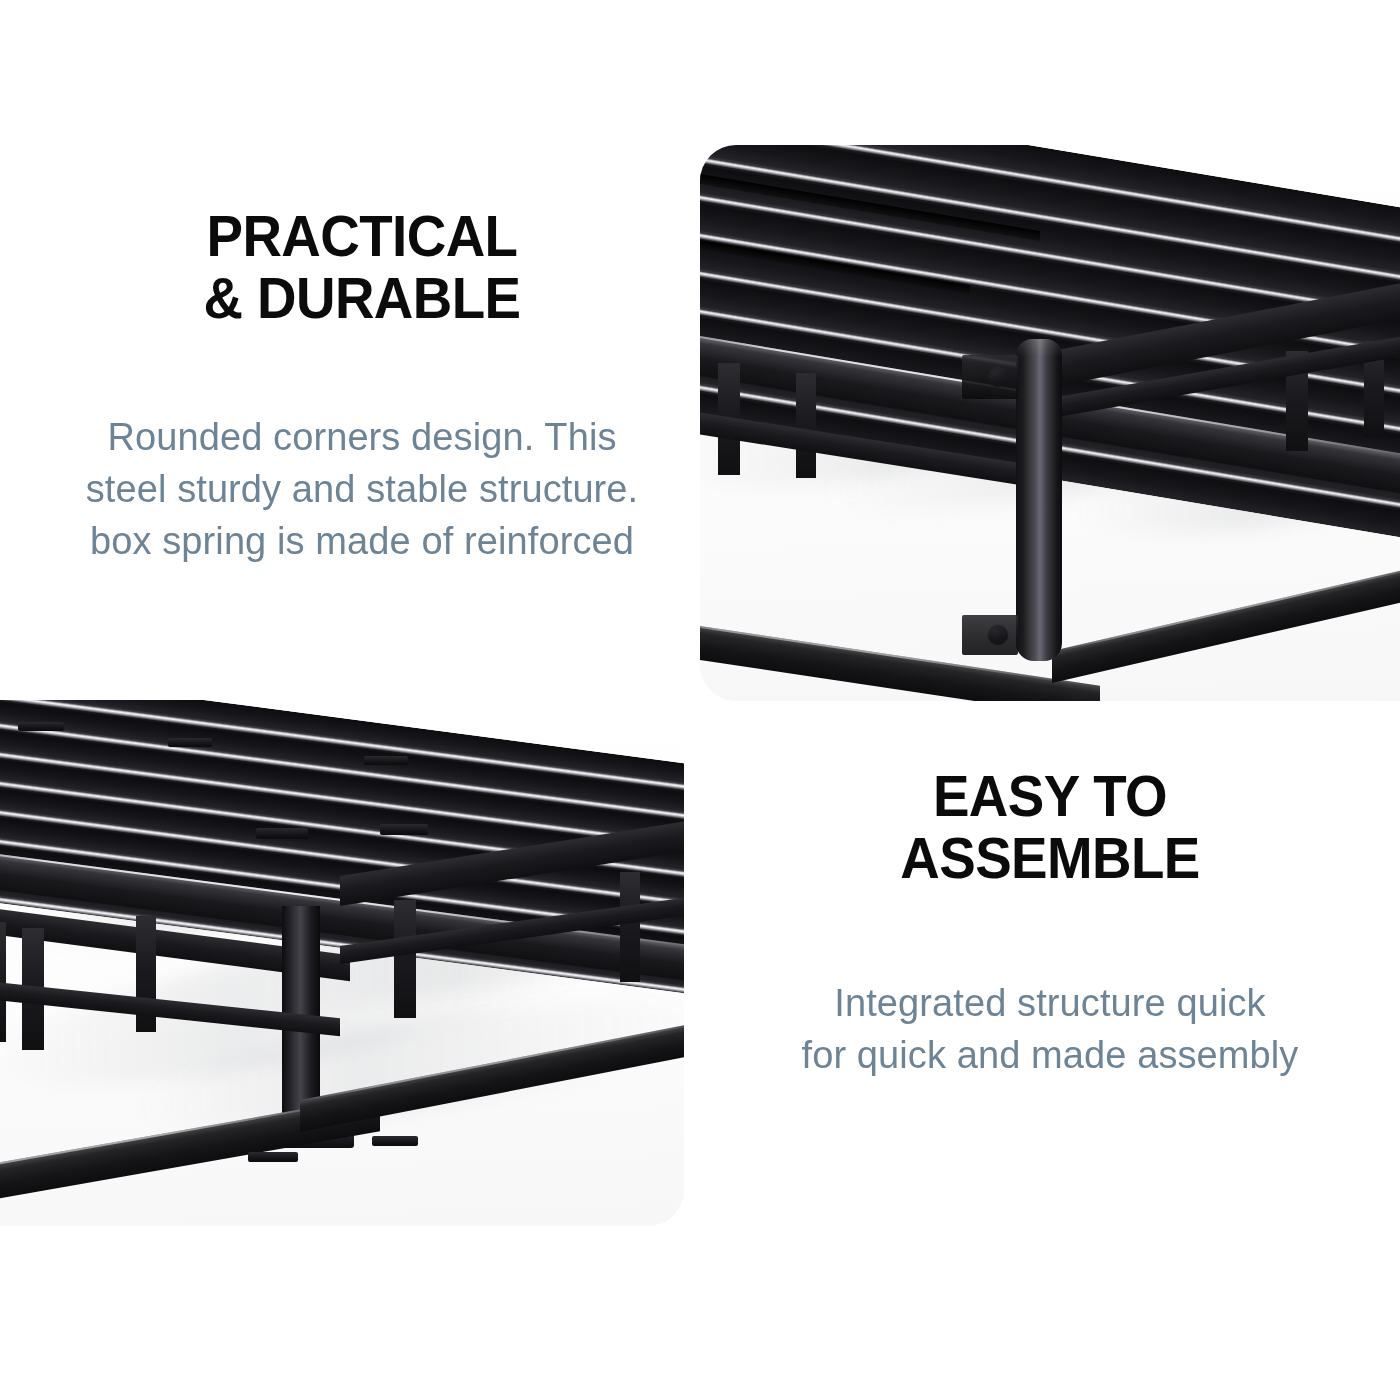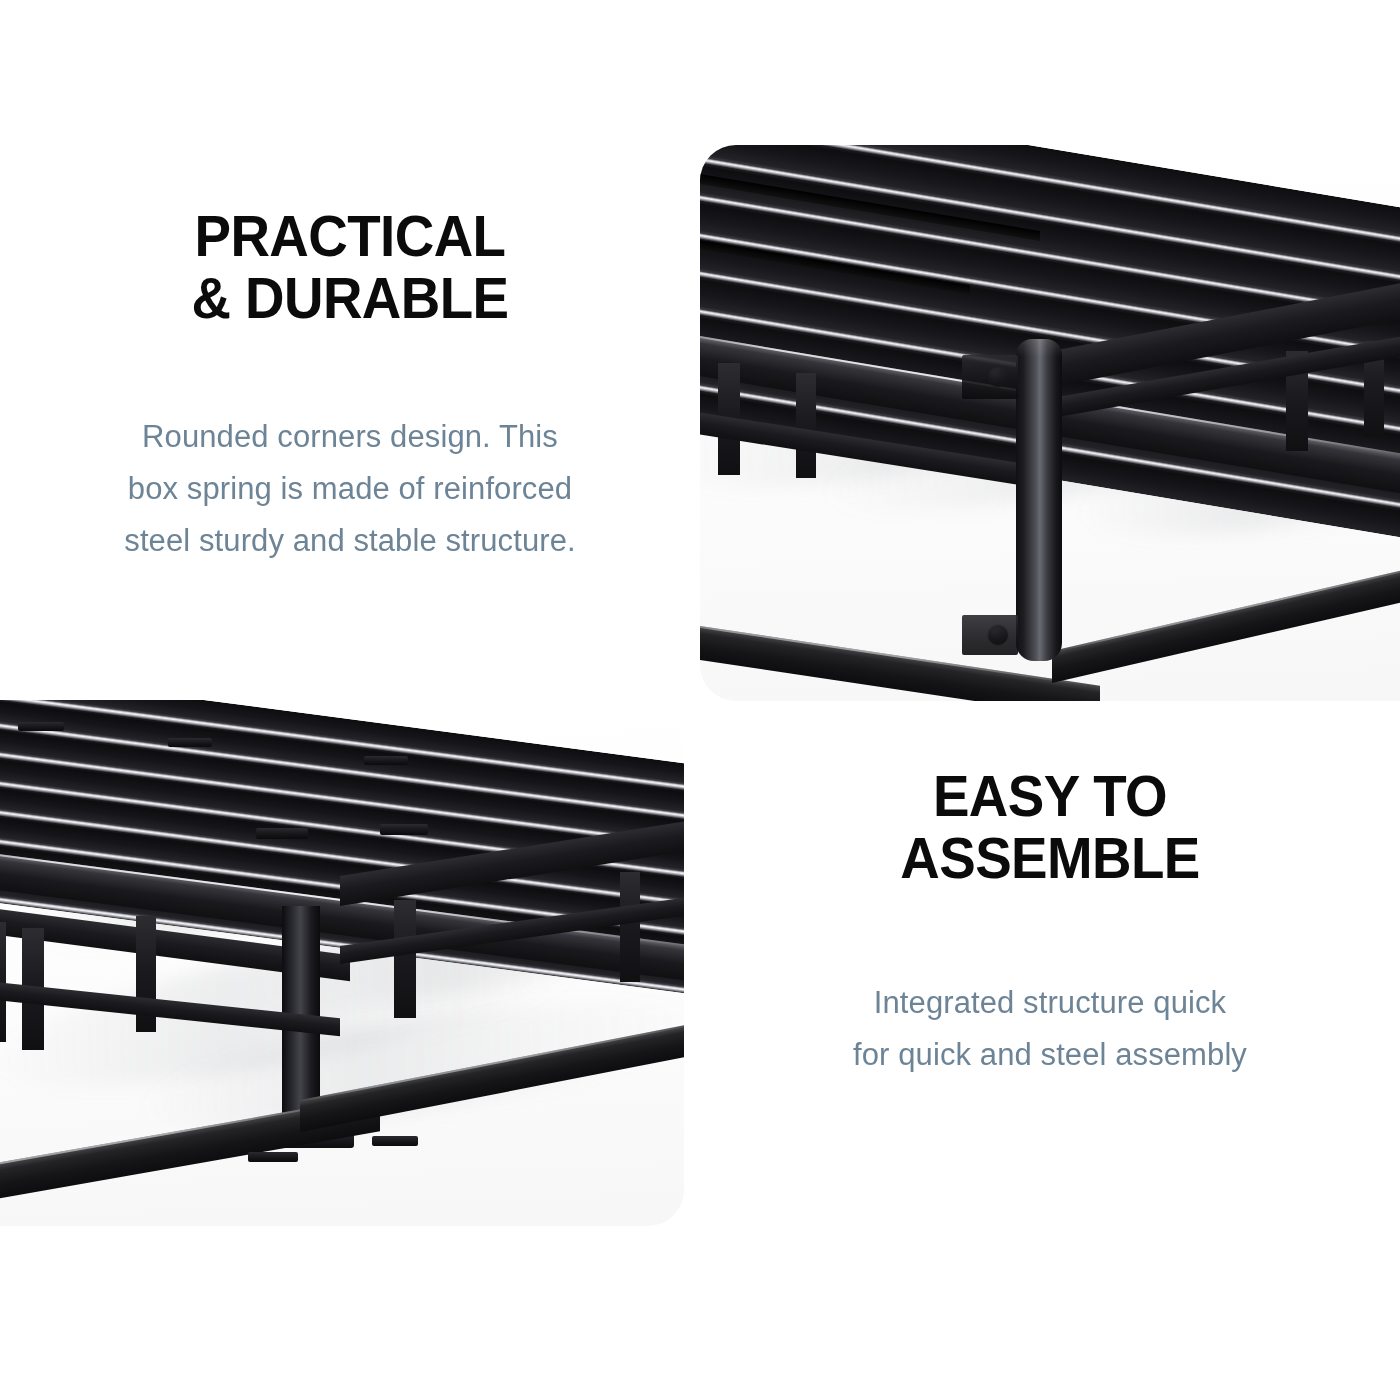--- a/index.html
+++ b/index.html
@@ -21,41 +21,41 @@
     inset: 0;
     background: #ffffff;
   }
 
   
   .text-panel {
     position: absolute;
     text-align: center;
     box-sizing: border-box;
   }
-  .panel-tl { left: 28px;  top: 205px; width: 644px; }
+  .panel-tl { left: 40px;  top: 205px; width: 644px; }
   .panel-br { left: 728px; top: 765px; width: 644px; }
 
   .headline {
     font-family: "Liberation Sans", sans-serif;
     font-weight: 700;
     font-size: 57px;
     line-height: 62px;
     letter-spacing: -0.6px;
     color: #0b0b0b;
     margin: 0;
     text-transform: uppercase;
     transform: scaleX(0.96);
     transform-origin: center top;
   }
   .headline .hl-line { display: block; }
 
   .bodycopy {
     font-family: "Liberation Sans", sans-serif;
     font-weight: 400;
-    font-size: 31px;
+    font-size: 38px;
     line-height: 52px;
     letter-spacing: 0.1px;
     color: #6d8497;
     margin: 0;
   }
   .panel-tl .bodycopy { margin-top: 82px; }
   .panel-br .bodycopy { margin-top: 88px; }
   .bodycopy .bc-line { display: block; }
 
   
@@ -291,29 +291,29 @@
     </div>
   </div>
 
   <div class="text-panel panel-tl">
     <h2 class="headline">
       <span class="hl-line">PRACTICAL</span>
       <span class="hl-line">&amp; DURABLE</span>
     </h2>
     <p class="bodycopy">
       <span class="bc-line">Rounded corners design. This</span>
+      <span class="bc-line">steel sturdy and stable structure.</span>
       <span class="bc-line">box spring is made of reinforced</span>
-      <span class="bc-line">steel sturdy and stable structure.</span>
     </p>
   </div>
 
   <div class="text-panel panel-br">
     <h2 class="headline">
       <span class="hl-line">EASY TO</span>
       <span class="hl-line">ASSEMBLE</span>
     </h2>
     <p class="bodycopy">
       <span class="bc-line">Integrated structure quick</span>
-      <span class="bc-line">for quick and steel assembly</span>
+      <span class="bc-line">for quick and made assembly</span>
     </p>
   </div>
 
 </div>
 
 </body></html>

